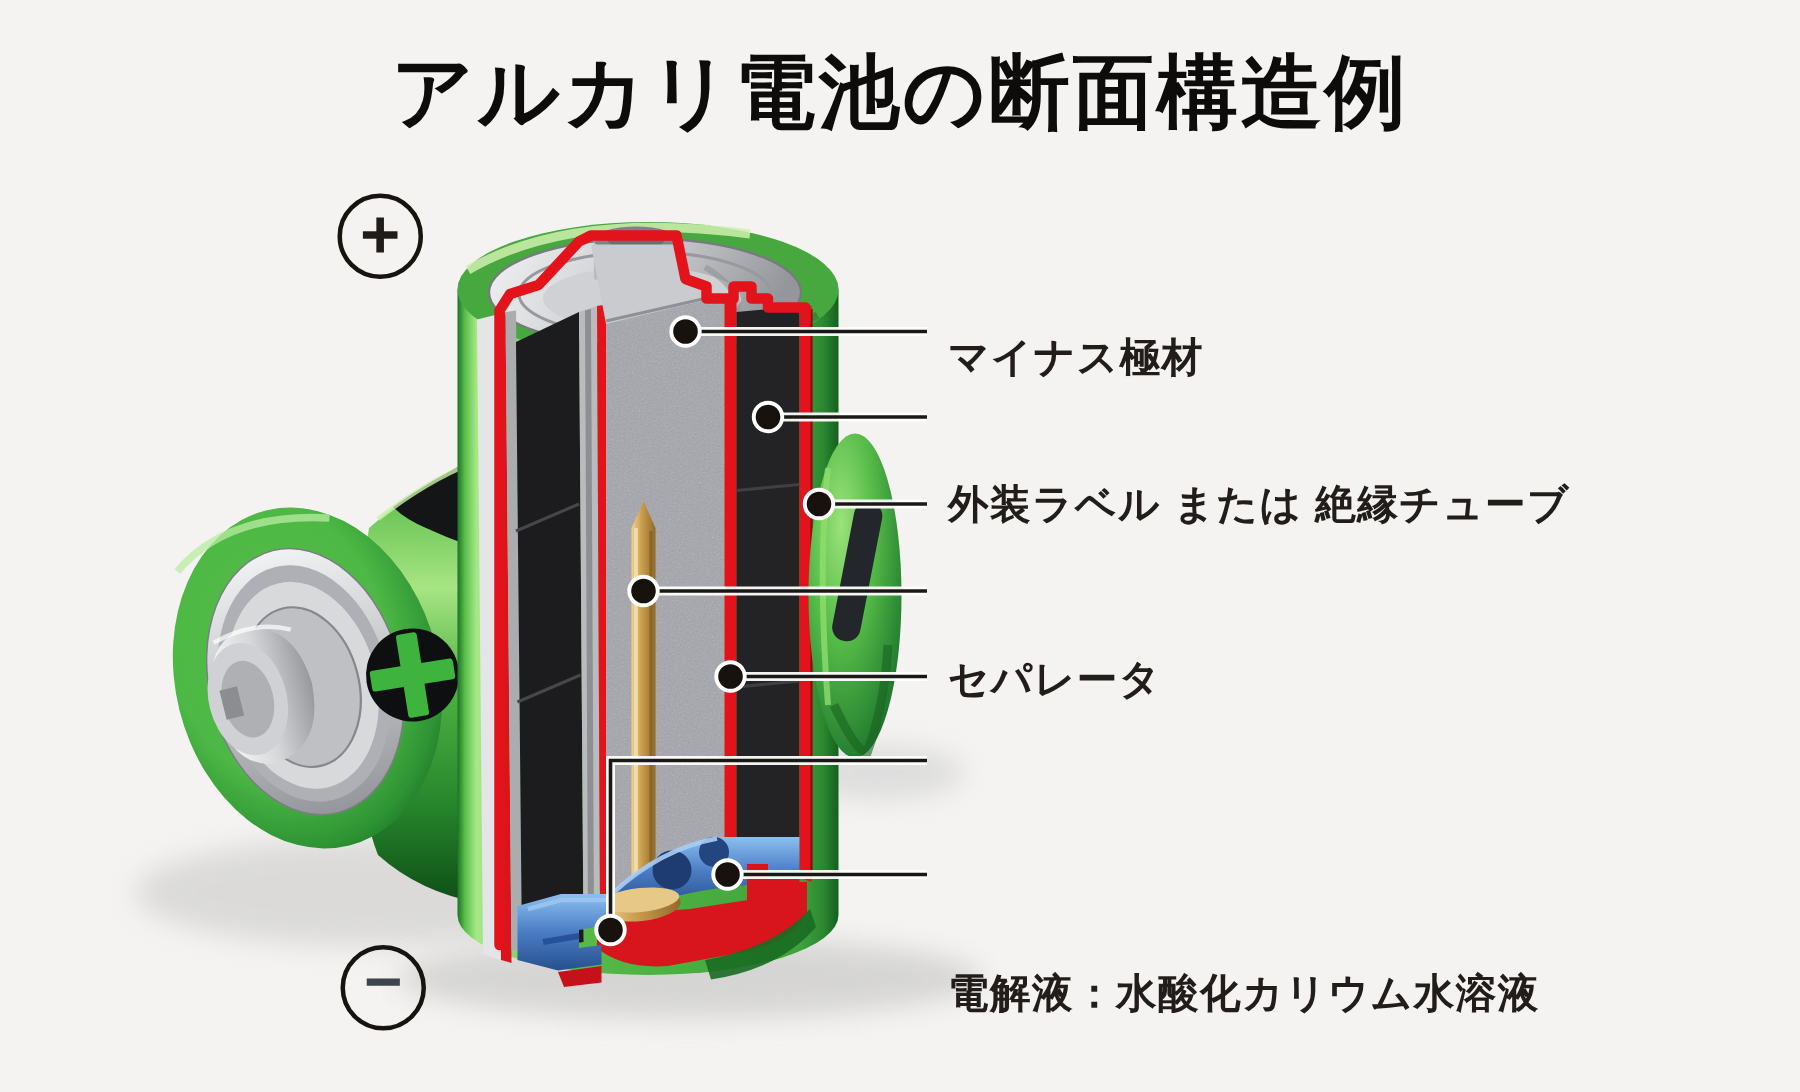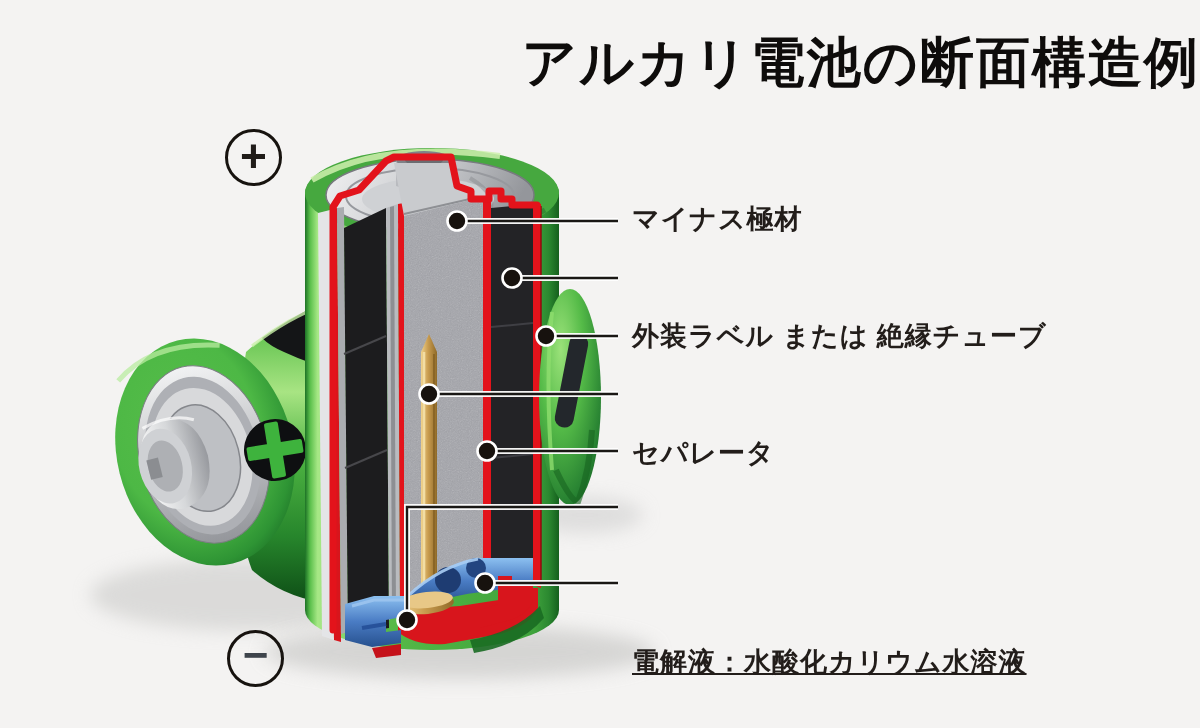--- a/index.html
+++ b/index.html
@@ -5,21 +5,21 @@
   html,body{margin:0;padding:0;}
   body{
     width:1200px;height:728px;overflow:hidden;
     background:#f4f3f2;
     font-family:"Liberation Sans","DejaVu Sans",sans-serif;
     position:relative;
   }
   .stage{position:absolute;inset:0;}
   .title{
     position:absolute;top:30px;left:0;width:1200px;height:64px;
-    line-height:64px;text-align:right;
+    line-height:64px;text-align:center;
     font-size:54px;font-weight:900;color:#0e0c0b;letter-spacing:2px;
   }
   .diagram-svg{position:absolute;left:0;top:0;}
   .term{
     position:absolute;width:57px;height:57px;border-radius:50%;
     border:3.5px solid #17130f;box-sizing:border-box;
     display:flex;align-items:center;justify-content:center;
   }
   .term-plus{left:225px;top:129px;}
   .term-minus{left:227px;top:630px;}
@@ -28,21 +28,20 @@
   .term-minus span{color:#3e444b;transform:translateY(-4px);font-size:44px;}
   .lbl{
     position:absolute;left:632px;height:42px;line-height:42px;
     font-size:27px;font-weight:700;color:#221d1a;letter-spacing:1px;
     white-space:nowrap;
   }
   .note{
     position:absolute;left:632px;height:42px;line-height:42px;
     font-size:27px;font-weight:700;color:#221d1a;letter-spacing:1px;
     white-space:nowrap;
-    text-decoration:underline;
   }
 </style>
 </head>
 <body>
 
 <div class="stage">
 
   <svg class="diagram-svg" width="1200" height="728" viewBox="0 0 1200 728">
     <defs>
       <filter id="soft" x="-50%" y="-50%" width="200%" height="200%">
@@ -259,18 +258,18 @@
 
   <div class="title">アルカリ電池の断面構造例</div>
 
   <div class="term term-plus">
     <span>+</span>
   </div>
   <div class="term term-minus">
     <span>−</span>
   </div>
 
-  <div class="lbl" style="top:198px">マイナス極材</div>
+  <div class="lbl" style="top:217px">マイナス極材</div>
   <div class="lbl" style="top:315px">外装ラベル または 絶縁チューブ</div>
   <div class="lbl" style="top:432px">セパレータ</div>
   <div class="note" style="top:641px">電解液：水酸化カリウム水溶液</div>
 
 </div>
 
 </body></html>

